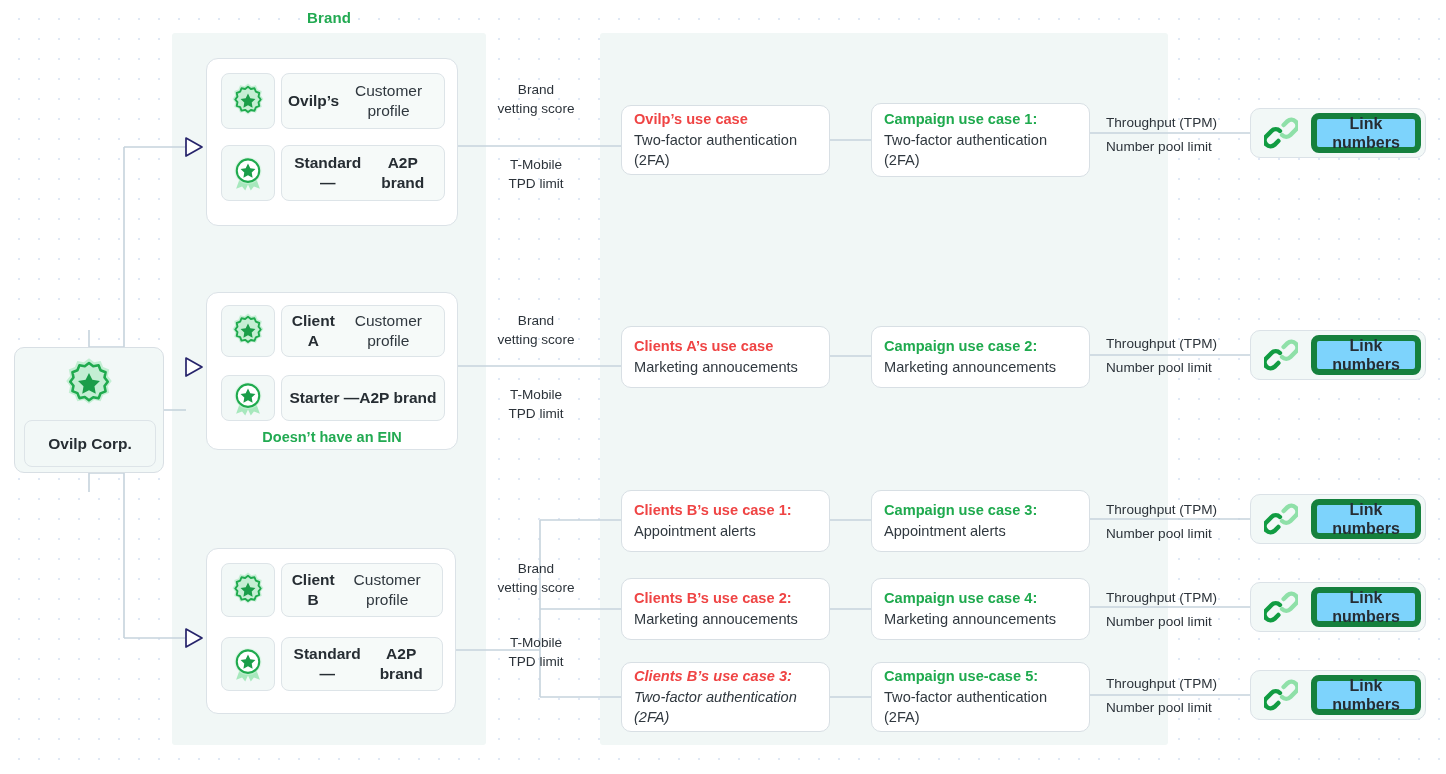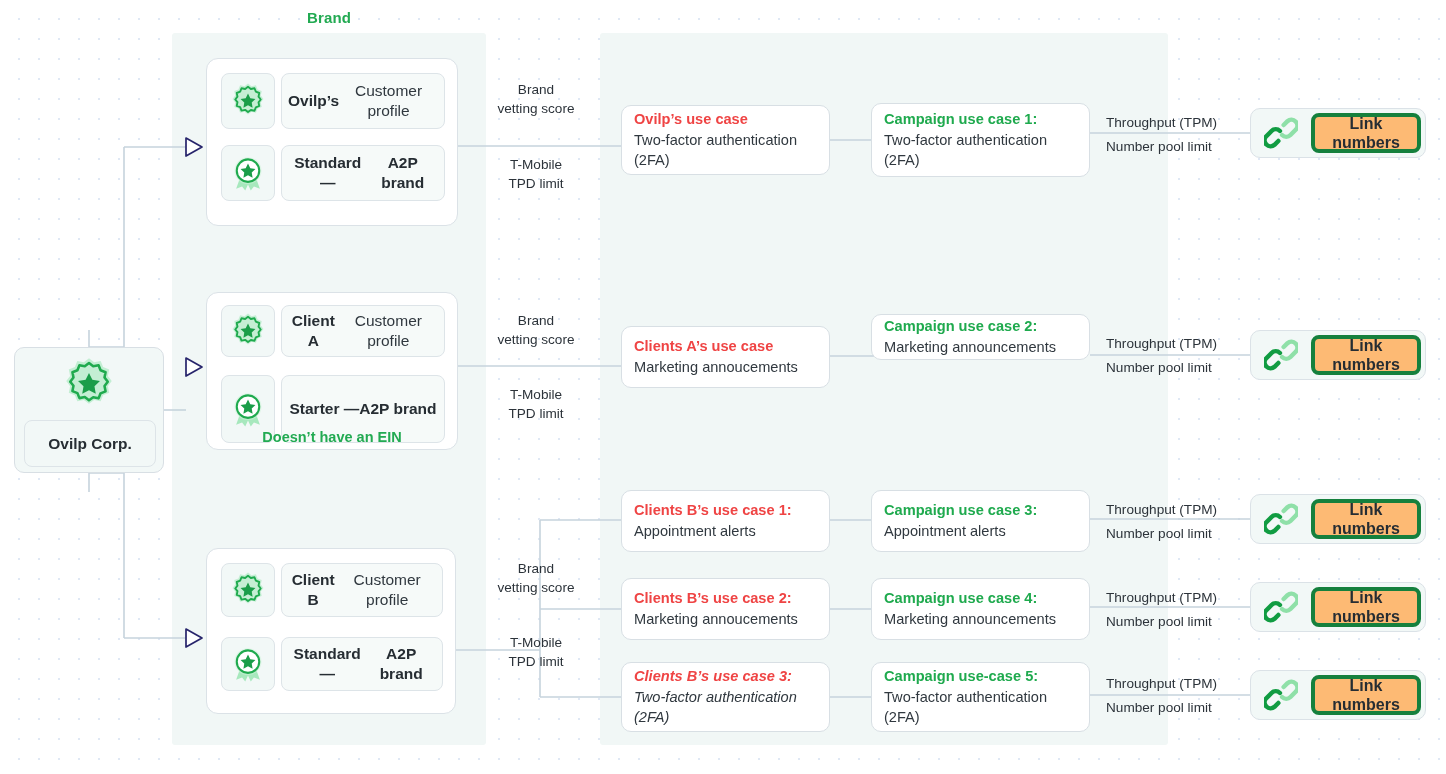--- a/index.html
+++ b/index.html
@@ -99,22 +99,22 @@
   .linknode{
     position:absolute;box-sizing:border-box;
     background:#f2f8f7;border:1px solid #dbe2e7;border-radius:10px;
     display:flex;align-items:stretch;padding:4px;
   }
   .link-icon-cell{
     flex:0 0 52px;display:flex;align-items:center;justify-content:center;
     background:#f2f8f7;border-radius:8px;
   }
   .link-label-cell{
-    flex:1 1 auto;margin-left:4px;background:#fdba74;
-    border:4px solid #15803d;border-radius:8px;
+    flex:1 1 auto;margin-left:4px;background:#7dd3fc;
+    border:6px solid #15803d;border-radius:8px;
     display:flex;flex-direction:column;align-items:center;justify-content:center;
   }
   .ll{font-weight:700;font-size:16px;color:#262d33;line-height:1.2;text-align:center;}
 </style>
 </head>
 <body>
 
 <div class="stage">
 
   <div class="panel" id="panel-brand"></div>
@@ -235,21 +235,21 @@
                    l2.8 -3.6 -0.9 -4.6 4.3 -1.7 1.7 -4.3 4.6 0.9 Z" fill="none" stroke="#1faa4e" stroke-width="2.4" stroke-linejoin="round"></path>
           <path d="M24 14.5 l2.9 5.9 6.5 0.95 -4.7 4.6 1.1 6.45 -5.8 -3.05
                    -5.8 3.05 1.1 -6.45 -4.7 -4.6 6.5 -0.95 Z" fill="#1a9d49"></path>
         </svg>
       </div>
       <div class="brand-label-cell">
         <div class="bl-title">Client A</div>
         <div class="bl-sub">Customer profile</div>
       </div>
     </div>
-    <div class="brand-row" style="left:14px;top:82px;width:224px;height:68px;border-radius:16px;">
+    <div class="brand-row" style="left:14px;top:82px;width:224px;height:46px;border-radius:16px;">
       <div class="brand-icon-cell">
         <svg width="38" height="38" viewBox="0 0 48 48" xmlns="http://www.w3.org/2000/svg">
           <path d="M14 30 L9 44 l7.5 -3 4 5 6 -13 Z" fill="#a7e8bd"></path>
           <path d="M34 30 L39 44 l-7.5 -3 -4 5 -6 -13 Z" fill="#a7e8bd"></path>
           <circle cx="24" cy="21" r="17" fill="#cdf2d9" opacity="0.55"></circle>
           <circle cx="24" cy="21" r="14.2" fill="#ffffff" stroke="#1faa4e" stroke-width="2.6"></circle>
           <path d="M24 12 l2.9 5.9 6.5 0.95 -4.7 4.6 1.1 6.45 -5.8 -3.05
                    -5.8 3.05 1.1 -6.45 -4.7 -4.6 6.5 -0.95 Z" fill="#1a9d49"></path>
         </svg>
       </div>
@@ -347,21 +347,21 @@
     <div class="link-label-cell">
       <div class="ll">Link</div>
       <div class="ll">numbers</div>
     </div>
   </div>
 
   <div class="uc" style="left:621px;top:326px;width:209px;height:62px;">
     <div class="uc-title">Clients A’s use case</div>
     <div class="uc-body">Marketing annoucements</div>
   </div>
-  <div class="uc" style="left:871px;top:314px;width:219px;height:46px;">
+  <div class="uc" style="left:871px;top:326px;width:219px;height:62px;">
     <div class="uc-title green">Campaign use case 2:</div>
     <div class="uc-body">Marketing announcements</div>
   </div>
   <div class="edge-label-l" style="left:1106px;top:334px;">Throughput (TPM)</div>
   <div class="edge-label-l" style="left:1106px;top:358px;">Number pool limit</div>
   <div class="linknode" style="left:1250px;top:330px;width:176px;height:50px;">
     <div class="link-icon-cell">
       <svg width="34" height="34" viewBox="0 0 32 32" xmlns="http://www.w3.org/2000/svg">
         <path d="M18.5 8.5 l3.6 -3.6 a5.6 5.6 0 0 1 7.9 7.9 l-5.1 5.1 a5.6 5.6 0 0 1 -7.9 0" fill="none" stroke="#8fe0a8" stroke-width="4.2" stroke-linecap="round"></path>
         <path d="M13.5 23.5 l-3.6 3.6 a5.6 5.6 0 0 1 -7.9 -7.9 l5.1 -5.1 a5.6 5.6 0 0 1 7.9 0" fill="none" stroke="#119c42" stroke-width="4.2" stroke-linecap="round"></path>

